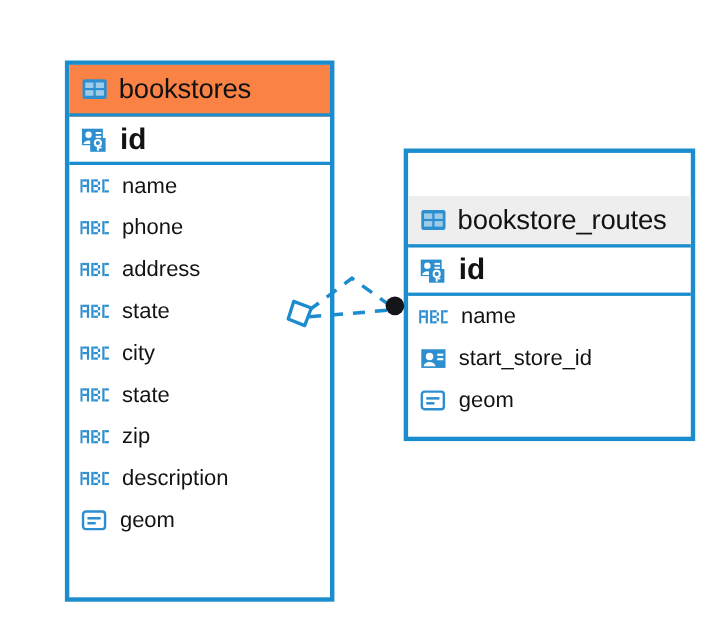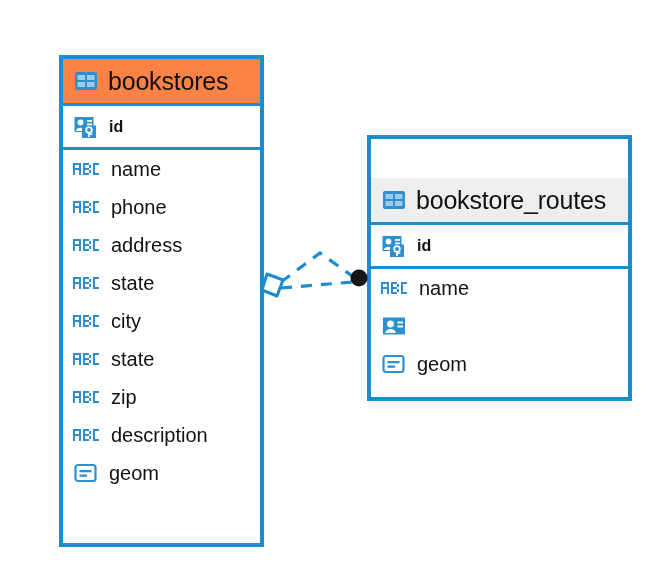--- a/index.html
+++ b/index.html
@@ -24,21 +24,21 @@
   
   .entity {
     position: absolute;
     box-sizing: border-box;
     border: 4px solid #1b8ccd;
     background: #ffffff;
   }
   #entity-bookstores {
     left: 59px;
     top: 55px;
-    width: 205px;
+    width: 245px;
     height: 492px;
   }
   #entity-bookstore-routes {
     left: 367px;
     top: 135px;
     width: 265px;
     height: 266px;
   }
 
   .entity-header {
@@ -70,21 +70,21 @@
   .field-row.pk {
     height: 44px;
     border-bottom: 3px solid #1b8ccd;
   }
   .field-label {
     font-size: 20px;
     color: #121212;
     margin-left: 10px;
     white-space: nowrap;
   }
-  .field-label.bold { font-weight: bold; font-size: 16px; }
+  .field-label.bold { font-weight: bold; font-size: 27px; }
 
   .ficon {
     width: 26px;
     height: 26px;
     flex: 0 0 26px;
     display: block;
   }
   .ficon.abc { width: 28px; flex-basis: 28px; height: 16px; }
 
   
@@ -387,20 +387,21 @@
     <div class="field-row">
       <span class="ficon">
         <svg viewBox="0 0 26 26" width="26" height="26">
           <rect x="2" y="4.5" width="22" height="17" fill="#2e8fd0"></rect>
           <circle cx="9.5" cy="11" r="3.4" fill="#ffffff"></circle>
           <path d="M4 20 C5 14.8 14 14.8 15 20 Z" fill="#ffffff"></path>
           <rect x="16.5" y="8.5" width="5.5" height="2" fill="#ffffff"></rect>
           <rect x="16.5" y="12.5" width="5.5" height="2" fill="#ffffff"></rect>
         </svg>
       </span>
+      <span class="field-label">start_store_id</span>
     </div>
 
 
     <div class="field-row">
       <span class="ficon">
         <svg viewBox="0 0 26 26" width="26" height="26">
           <rect x="2.5" y="5" width="20" height="16" rx="2.5" fill="#ffffff" stroke="#2e8fd0" stroke-width="2.2"></rect>
           <rect x="6.5" y="10" width="12" height="2.3" fill="#2e8fd0"></rect>
           <rect x="6.5" y="14.5" width="7.5" height="2.3" fill="#2e8fd0"></rect>
         </svg>

